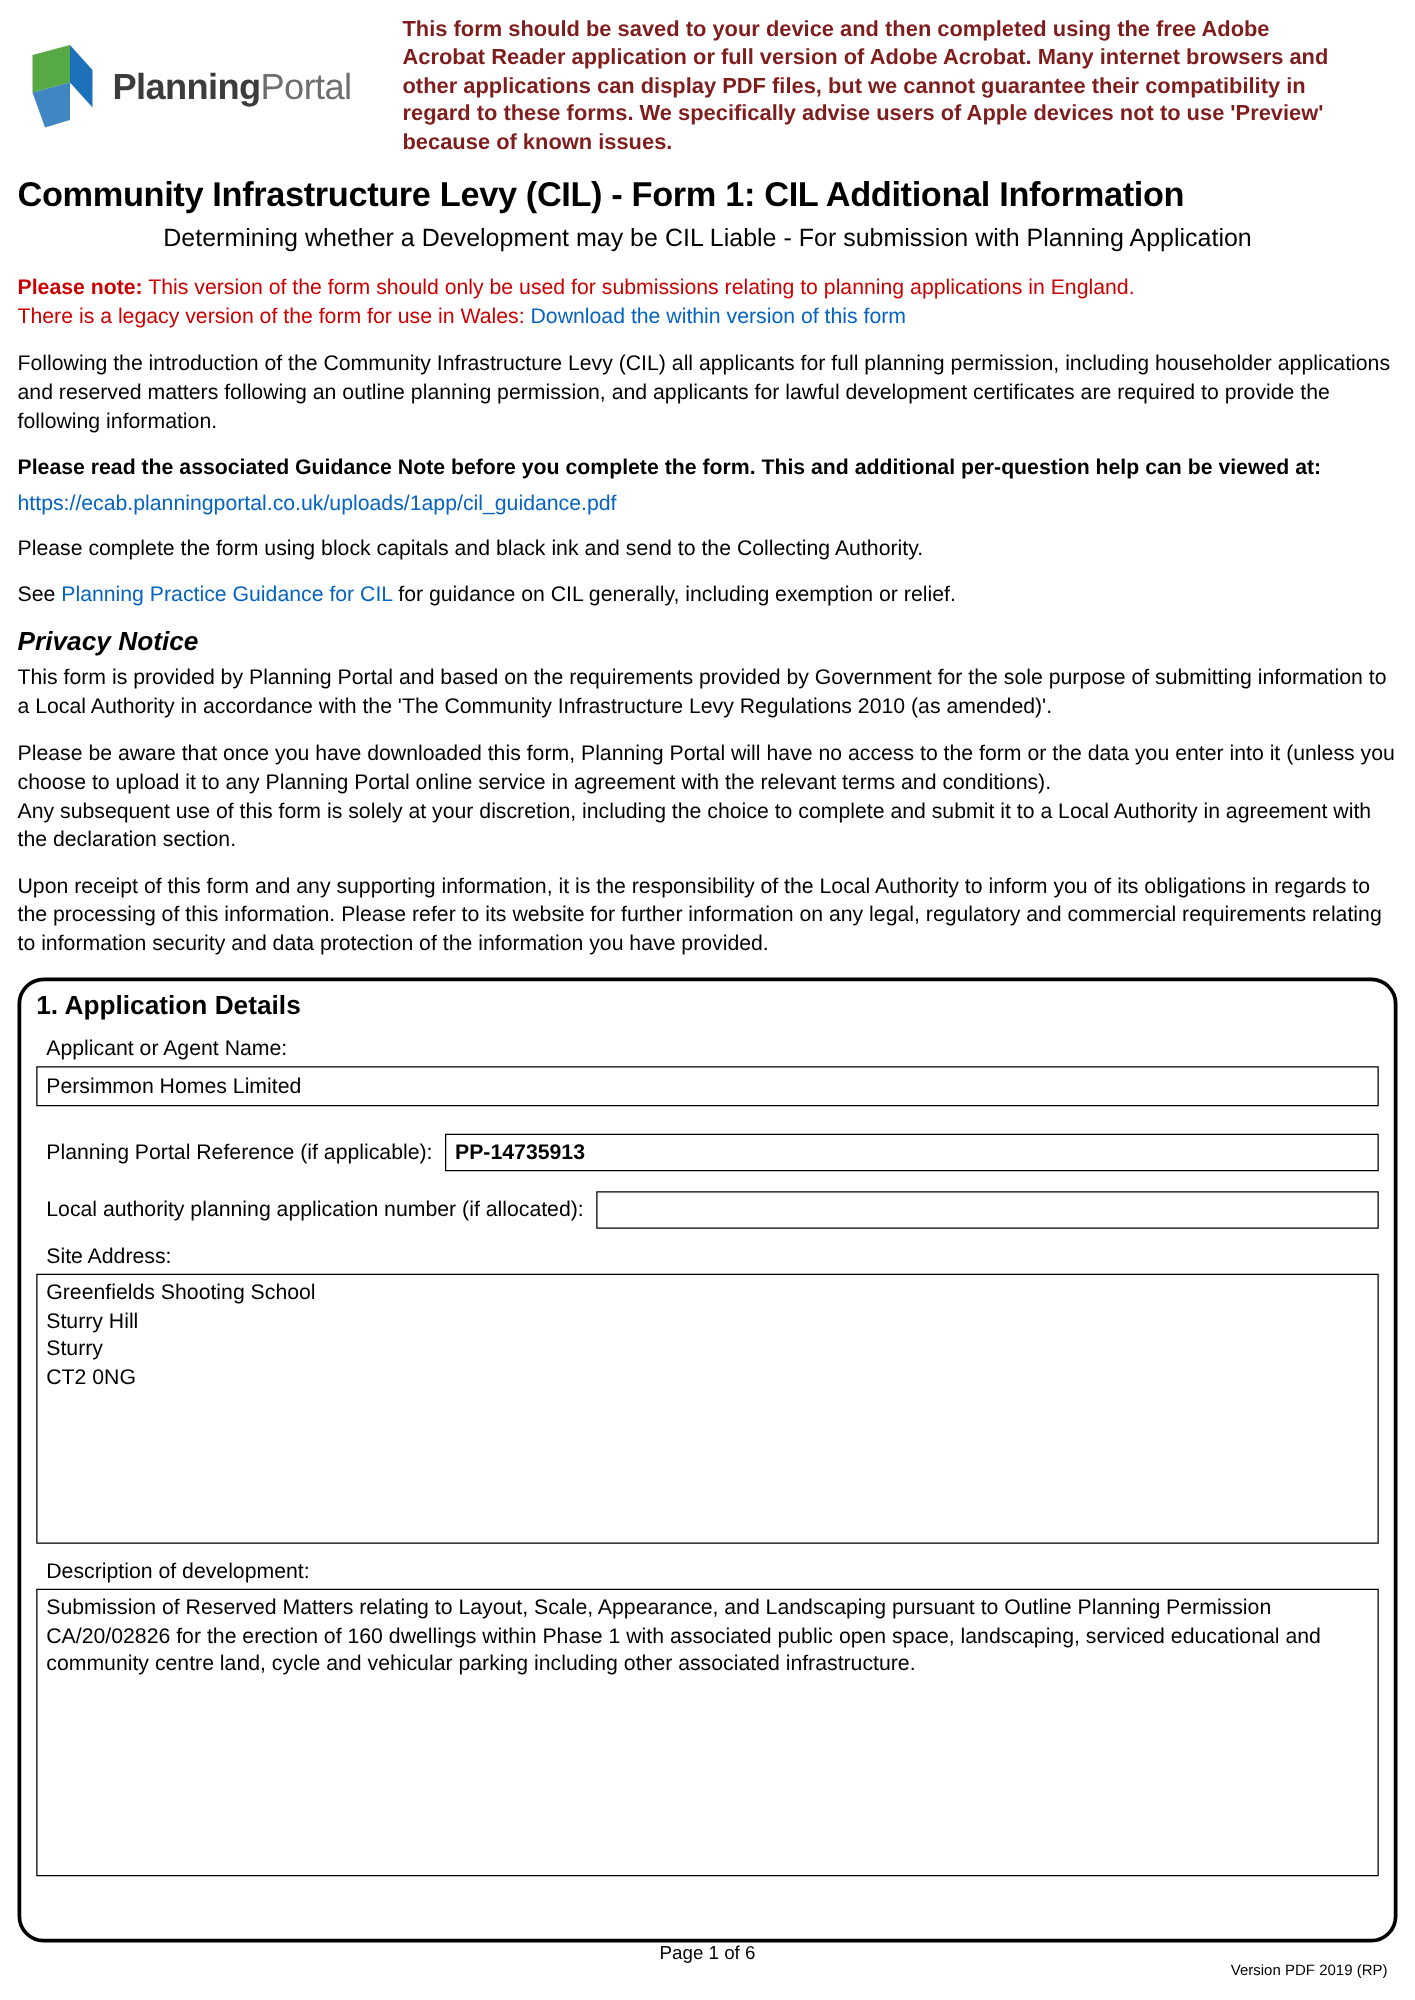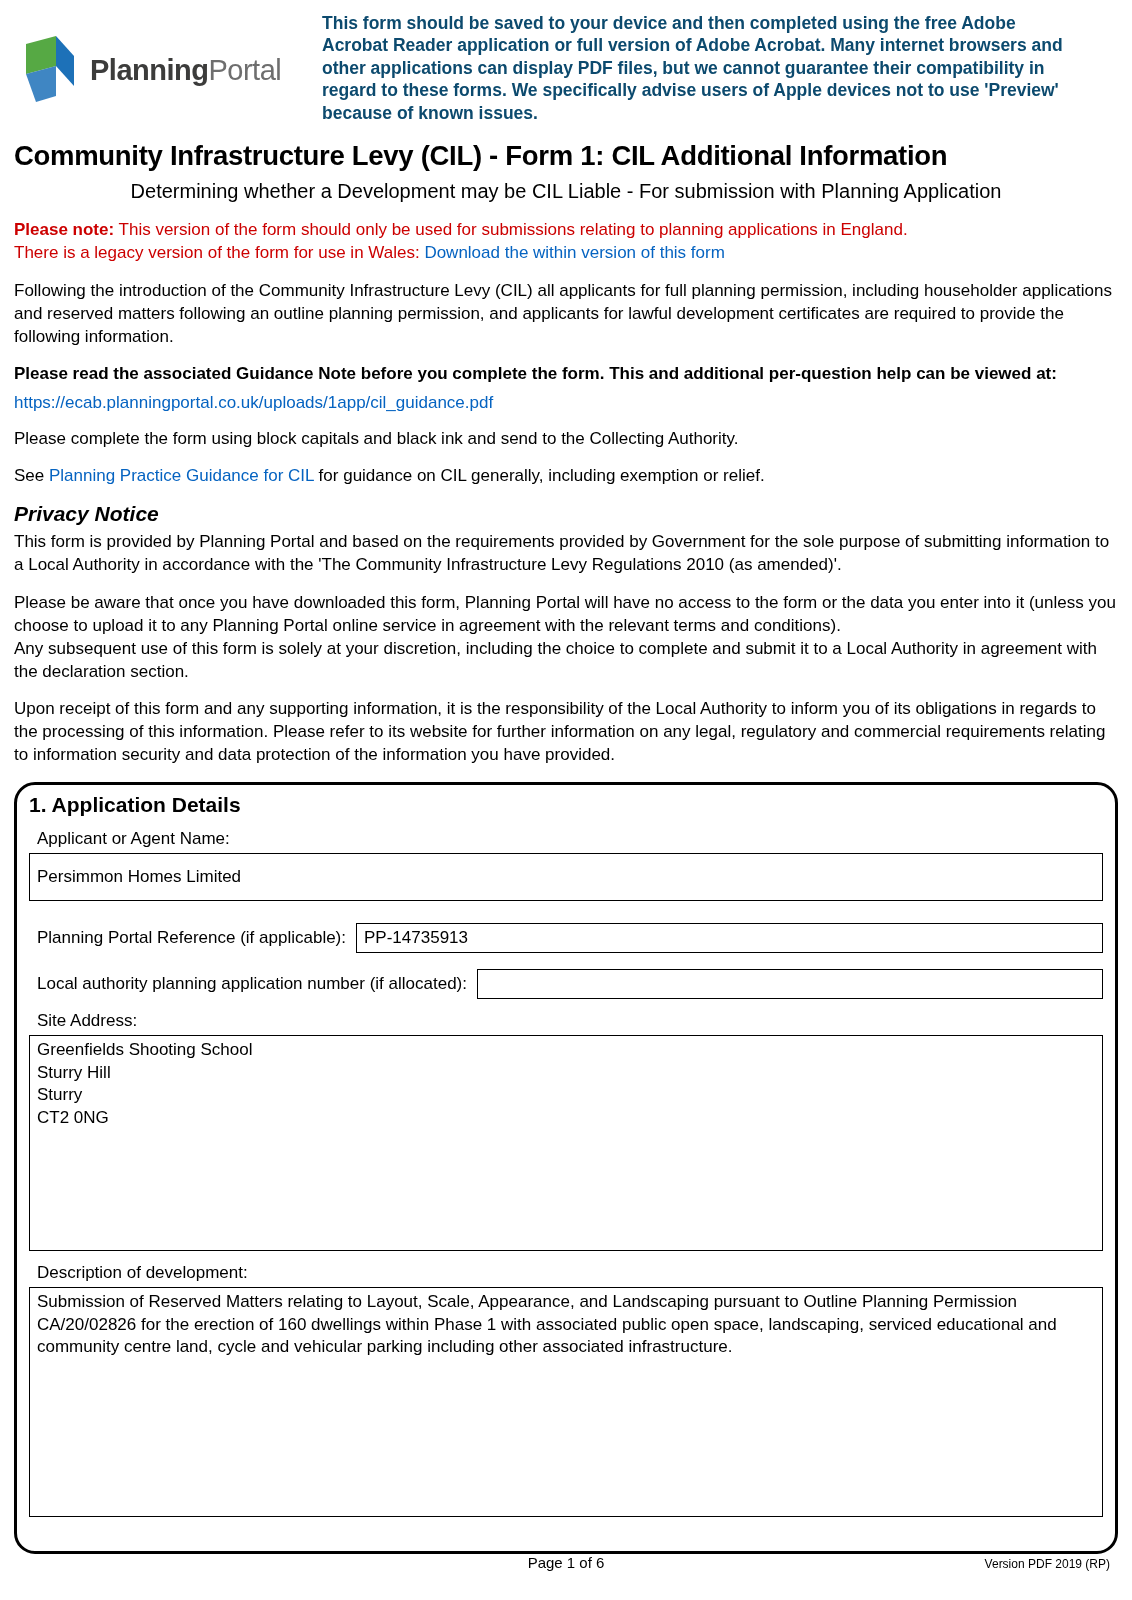--- a/index.html
+++ b/index.html
@@ -23,21 +23,21 @@
     width:302px; flex:0 0 302px;
     display:flex; align-items:center; gap:12px;
     padding:26px 0 0 8px;
   }
   .logo-mark { width:56px; height:72px; flex:0 0 56px; }
   .logo-text { font-size:29px; letter-spacing:-0.5px; white-space:nowrap; }
   .logo-text .lb { font-weight:bold; color:#3c3c3b; }
   .logo-text .ll { font-weight:normal; color:#6e6e6e; }
   .header-notice {
     flex:1;
-    color:#0c4a6e;
+    color:#7f1d1d;
     font-weight:bold;
     font-size:17.5px;
     line-height:1.28;
     padding:4px 40px 0 6px;
     text-align:left;
   }
 
   
   .title {
     margin-top:16px;
@@ -88,43 +88,43 @@
   input.box, textarea.box {
     border:1px solid #000;
     font-family:"Liberation Sans", sans-serif;
     font-size:17px;
     padding:3px 7px;
     background:#fff;
     color:#000;
     outline:none;
     display:block;
   }
-  input.box { height:48px; width:100%; }
-  .inline-row input.box { flex:1; height:30px; }
+  input.box { height:32px; width:100%; }
+  .inline-row input.box { flex:1; height:30px;font-weight:bold; }
   textarea.box {
     width:100%;
     resize:none;
     overflow:hidden;
     line-height:1.32;
   }
   textarea.site { height:216px; }
   textarea.desc { height:230px; }
 
   
   .footer {
     position:absolute;
     left:0; right:0; bottom:26px;
     height:20px;
   }
   .footer-page {
     position:absolute; left:0; right:0;
     text-align:center; font-size:15px;
   }
   .footer-version {
-    position:absolute; right:22px; top:3px;
+    position:absolute; right:22px; top:15px;
     font-size:12px;
   }
 </style>
 </head>
 <body>
 
 <div class="page">
 
   <div class="header">
     <div class="logo-block">

